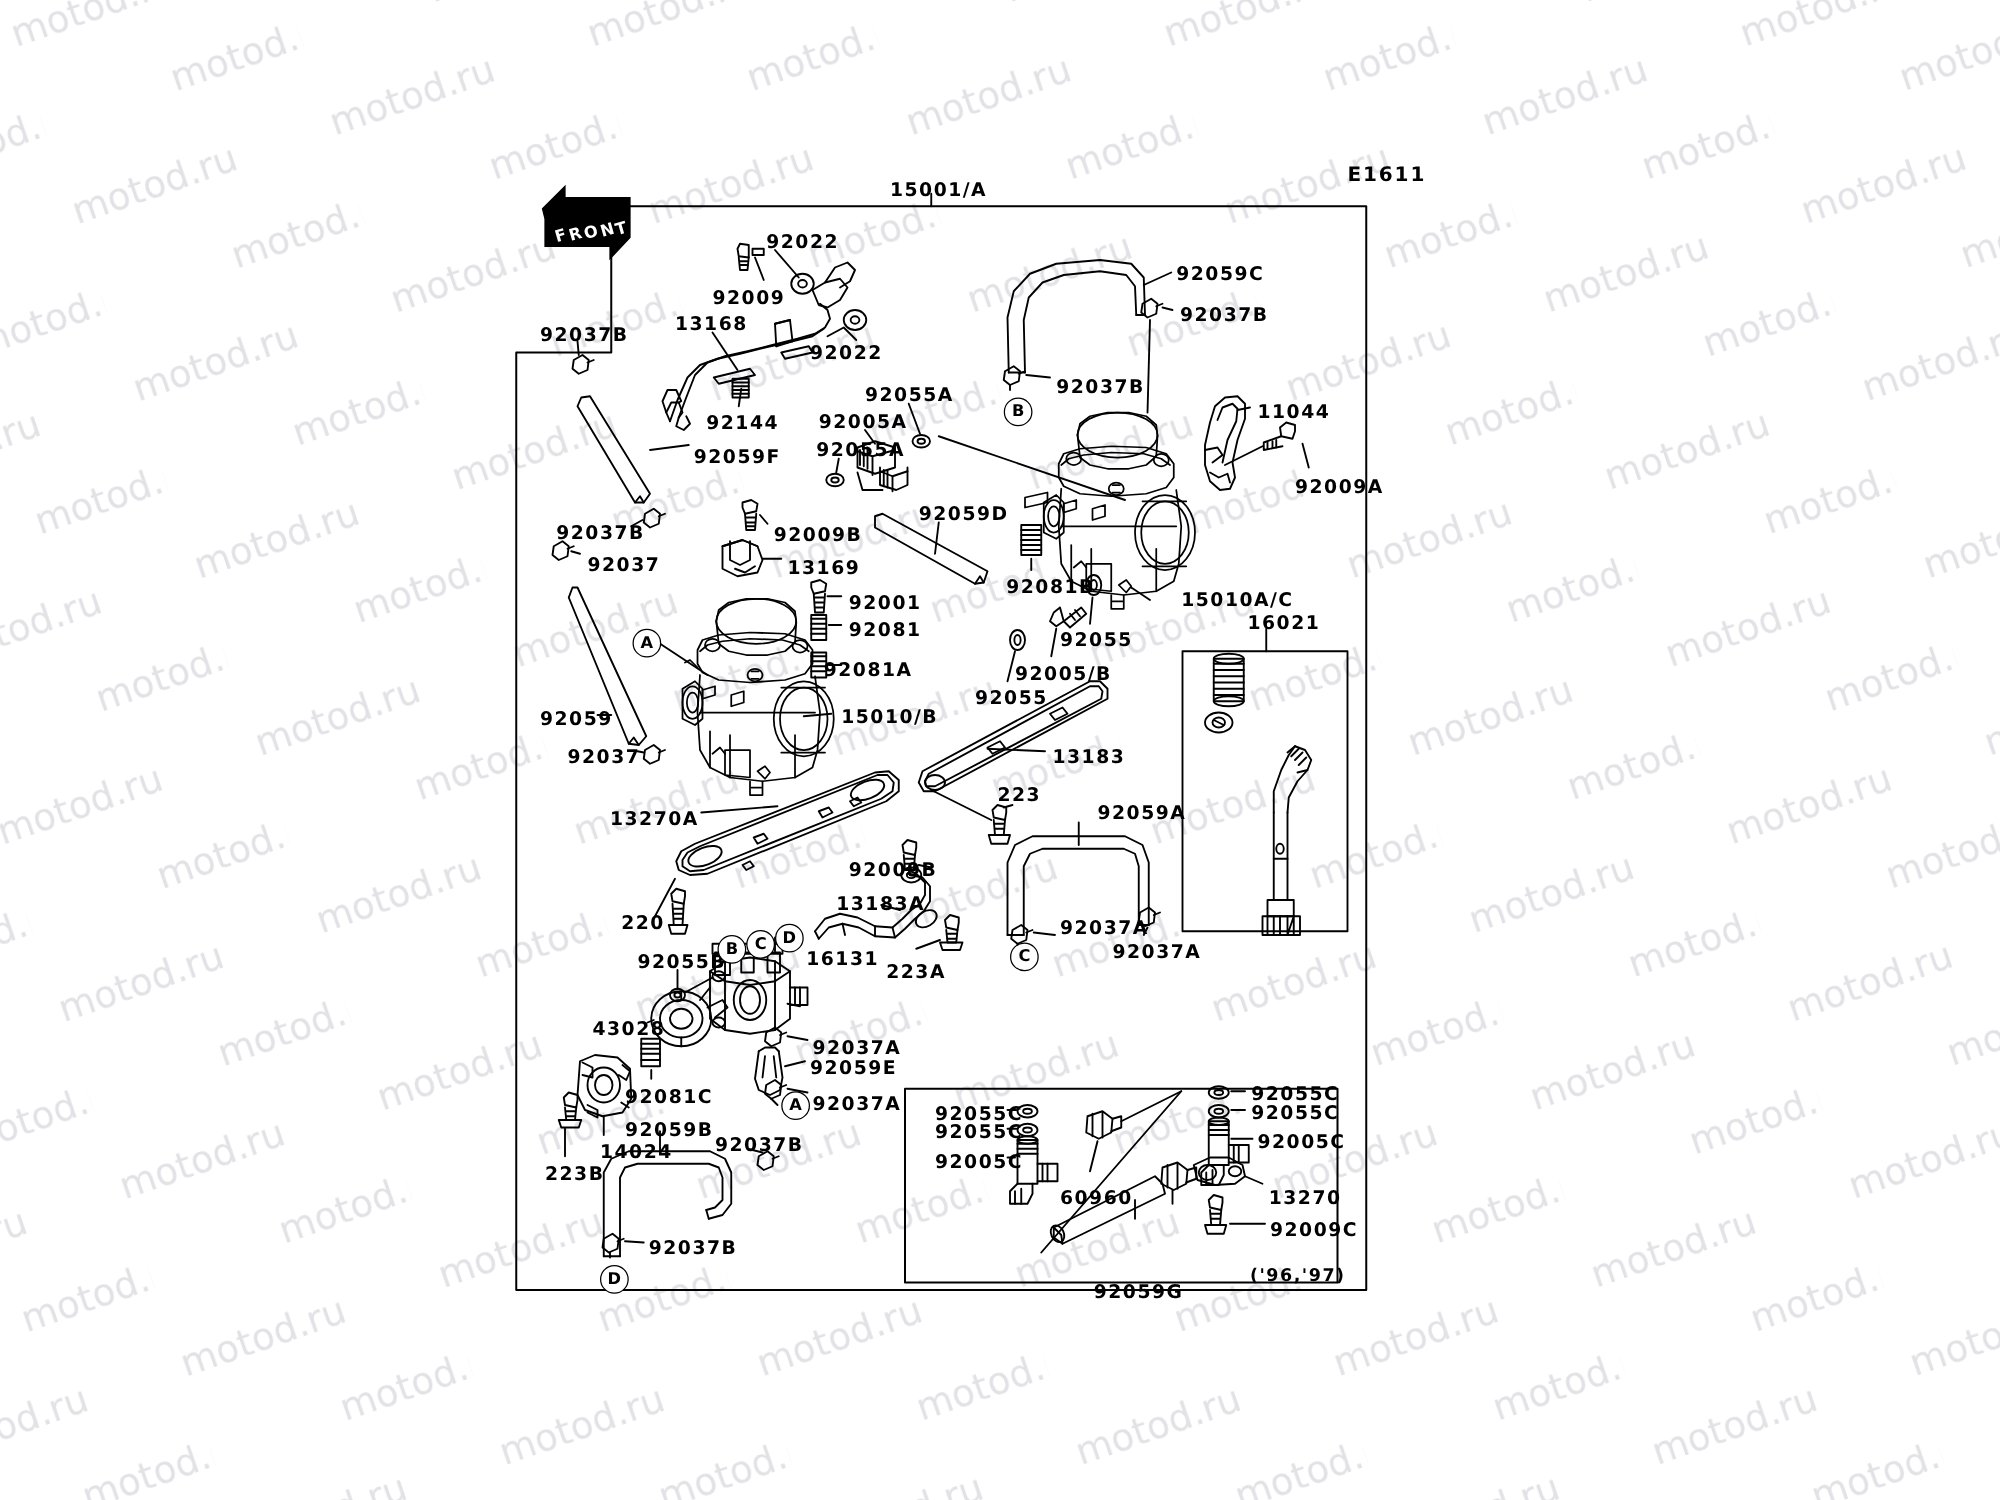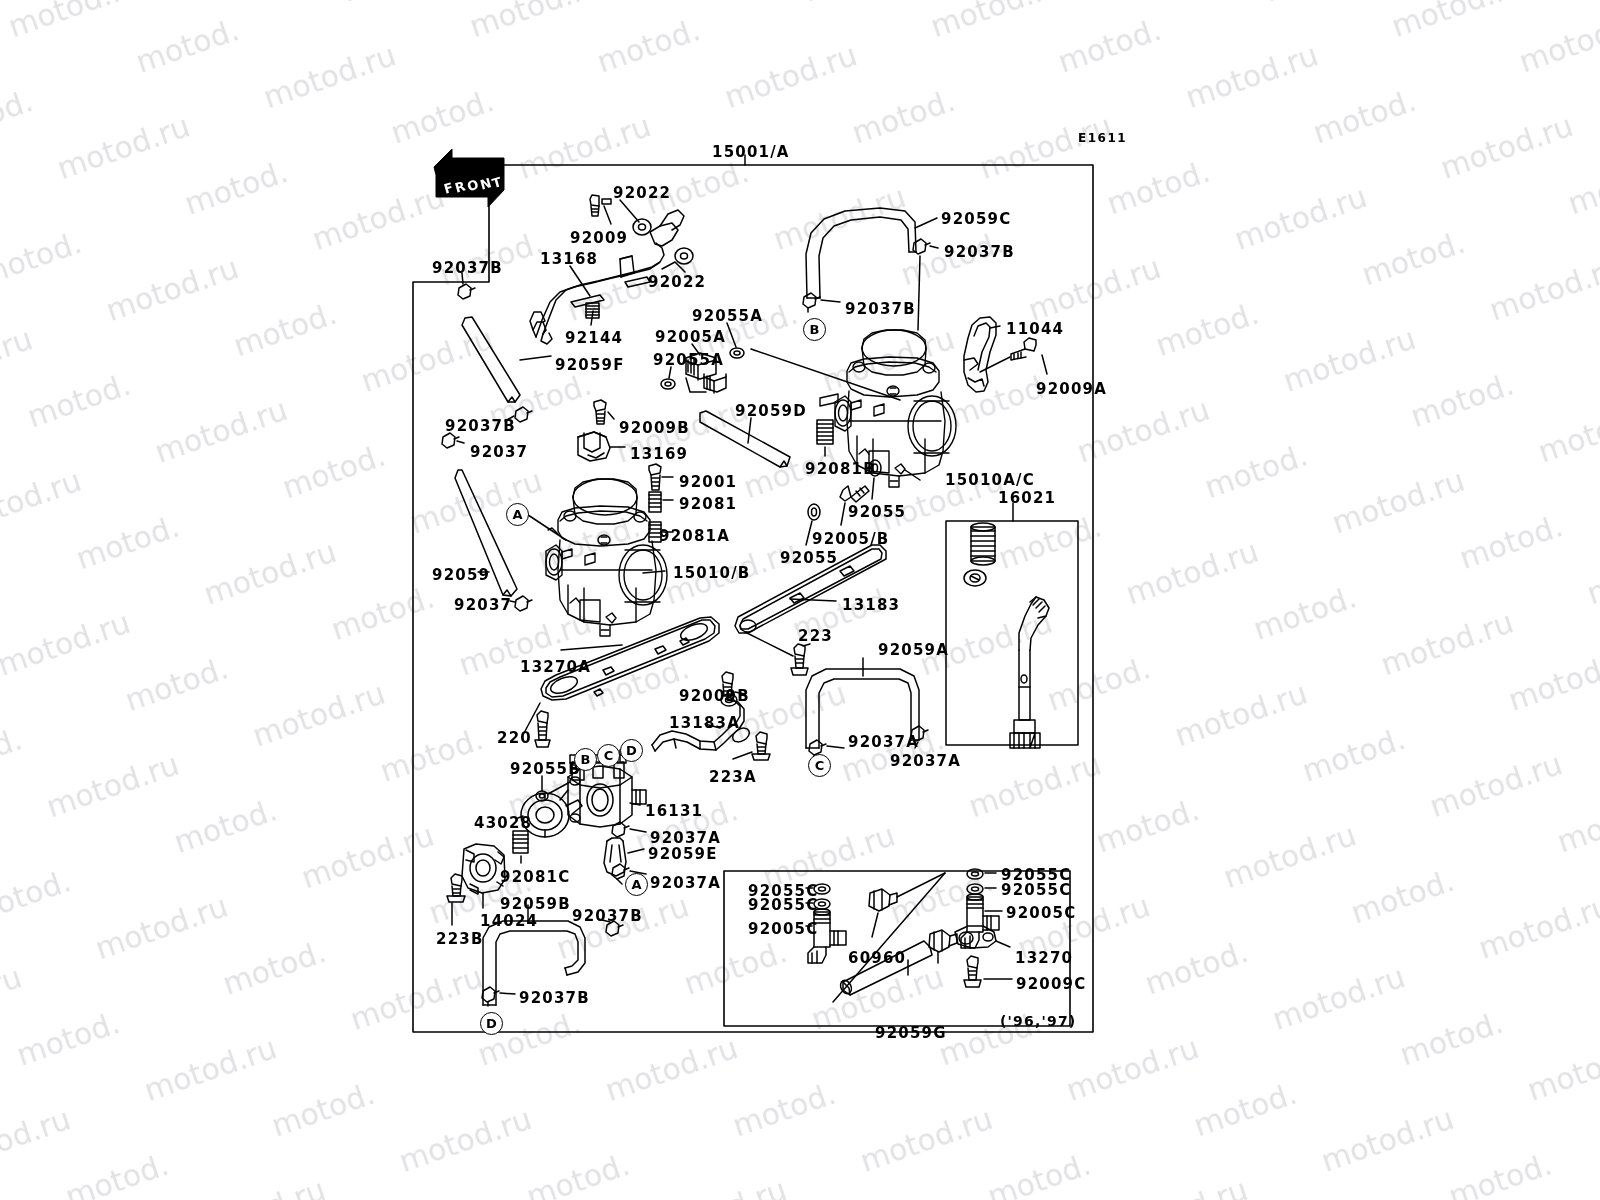--- a/index.html
+++ b/index.html
@@ -17,21 +17,21 @@
   #stage{
     position:absolute;left:0;top:0;width:1600px;height:1200px;z-index:2;
   }
   #stage svg{display:block;}
   .lbl{
     position:absolute;z-index:3;
     font-family:"DejaVu Sans","Liberation Sans",sans-serif;
     font-weight:bold;font-size:15px;letter-spacing:1.2px;
     color:#000;white-space:nowrap;line-height:1;
   }
-  .lbl.code{font-size:12px;letter-spacing:1.5px;}
+  .lbl.code{font-size:16px;letter-spacing:1.5px;}
   .lbl.year{font-size:14px;letter-spacing:1.2px;}
   
   .cmark{
     position:absolute;z-index:3;width:21px;height:21px;border:1.6px solid #000;
     border-radius:50%;background:#fff;
     font-family:"DejaVu Sans","Liberation Sans",sans-serif;
     font-weight:bold;font-size:13px;color:#000;
     display:flex;align-items:center;justify-content:center;line-height:1;
   }
   
@@ -693,21 +693,21 @@
     <div class="lbl" style="left: 454px; top: 598px;">92037</div>
     <div class="lbl" style="left: 692px; top: 309px;">92055A</div>
     <div class="lbl" style="left: 655px; top: 330px;">92005A</div>
     <div class="lbl" style="left: 653px; top: 353px;">92055A</div>
     <div class="lbl" style="left: 619px; top: 421px;">92009B</div>
     <div class="lbl" style="left: 630px; top: 447px;">13169</div>
     <div class="lbl" style="left: 679px; top: 475px;">92001</div>
     <div class="lbl" style="left: 679px; top: 497px;">92081</div>
     <div class="lbl" style="left: 659px; top: 529px;">92081A</div>
     <div class="lbl" style="left: 673px; top: 566px;">15010/B</div>
-    <div class="lbl" style="left: 520px; top: 648px; margin-top: 12px;">13270A</div>
+    <div class="lbl" style="left: 488px; top: 648px;">13270A</div>
     <div class="lbl" style="left: 497px; top: 731px;">220</div>
     <div class="lbl" style="left: 941px; top: 212px;">92059C</div>
     <div class="lbl" style="left: 944px; top: 245px;">92037B</div>
     <div class="lbl" style="left: 845px; top: 302px;">92037B</div>
     <div class="lbl" style="left: 1006px; top: 322px;">11044</div>
     <div class="lbl" style="left: 1036px; top: 382px;">92009A</div>
     <div class="lbl" style="left: 735px; top: 404px;">92059D</div>
     <div class="lbl" style="left: 805px; top: 462px;">92081B</div>
     <div class="lbl" style="left: 945px; top: 473px;">15010A/C</div>
     <div class="lbl" style="left: 848px; top: 505px;">92055</div>
@@ -717,21 +717,21 @@
     <div class="lbl" style="left: 842px; top: 598px;">13183</div>
     <div class="lbl" style="left: 798px; top: 629px;">223</div>
     <div class="lbl" style="left: 878px; top: 643px;">92059A</div>
     <div class="lbl" style="left: 848px; top: 735px;">92037A</div>
     <div class="lbl" style="left: 890px; top: 754px;">92037A</div>
     <div class="lbl" style="left: 679px; top: 689px;">92009B</div>
     <div class="lbl" style="left: 669px; top: 716px;">13183A</div>
     <div class="lbl" style="left: 709px; top: 770px;">223A</div>
     <div class="lbl" style="left: 510px; top: 762px;">92055B</div>
     <div class="lbl" style="left: 474px; top: 816px;">43028</div>
-    <div class="lbl" style="left: 645px; top: 804px; text-align: right;">16131</div>
+    <div class="lbl" style="left: 645px; top: 760px; text-align: right;">16131</div>
     <div class="lbl" style="left: 650px; top: 831px;">92037A</div>
     <div class="lbl" style="left: 648px; top: 847px;">92059E</div>
     <div class="lbl" style="left: 650px; top: 876px;">92037A</div>
     <div class="lbl" style="left: 500px; top: 870px;">92081C</div>
     <div class="lbl" style="left: 500px; top: 897px;">92059B</div>
     <div class="lbl" style="left: 480px; top: 914px;">14024</div>
     <div class="lbl" style="left: 436px; top: 932px;">223B</div>
     <div class="lbl" style="left: 572px; top: 909px;">92037B</div>
     <div class="lbl" style="left: 519px; top: 991px;">92037B</div>
     <div class="lbl" style="left: 748px; top: 884px;">92055C</div>

